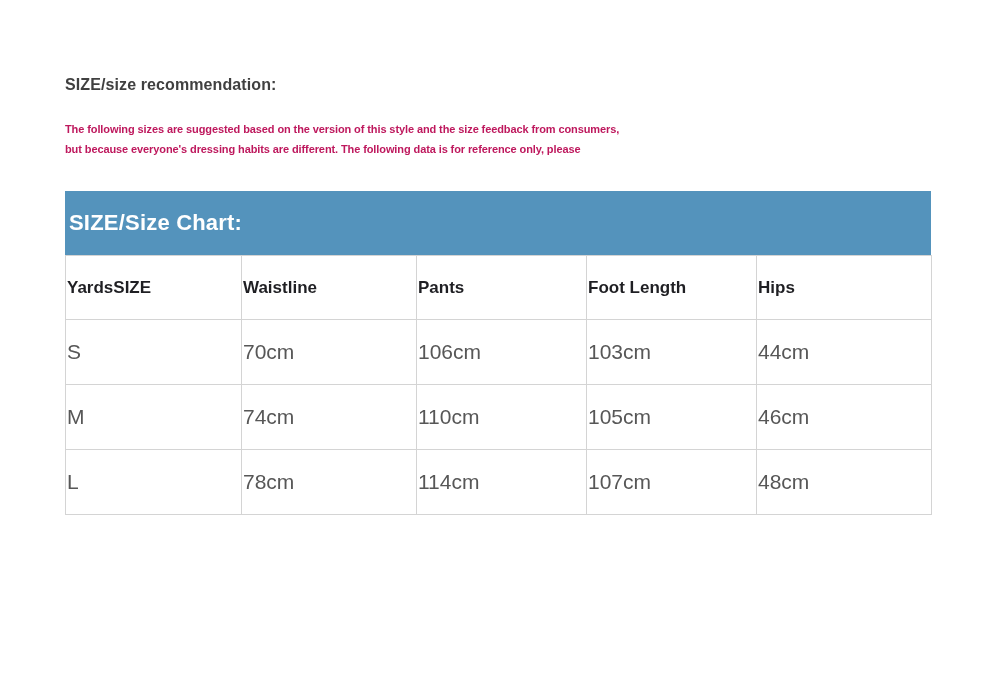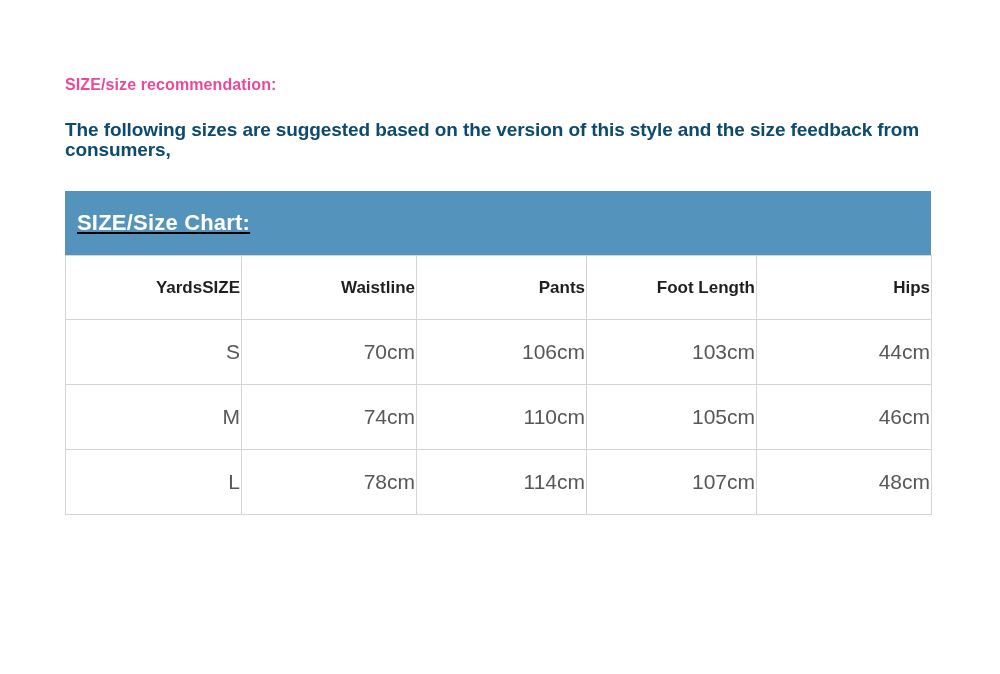--- a/index.html
+++ b/index.html
@@ -15,60 +15,59 @@
     background: #ffffff;
     overflow: hidden;
   }
   .content {
     padding: 76px 65px 0 65px;
   }
   .page-title {
     margin: 0;
     font-size: 16px;
     font-weight: bold;
-    color: #ec4899;
+    color: #404040;
     letter-spacing: 0.1px;
   }
   .recommendation-text {
     margin: 26px 0 0 0;
-    font-size: 19px;
+    font-size: 11px;
     font-weight: bold;
-    color: #0c4a6e;
+    color: #be185d;
     line-height: 19.5px;
     letter-spacing: -0.1px;
   }
   .size-chart {
     margin-top: 32px;
     width: 866px;
   }
   .chart-title-bar {
     box-sizing: border-box;
     width: 866px;
     height: 64px;
     background: #5493bc;
     display: flex;
     align-items: center;
-    padding-left: 12px;
-    text-decoration: underline;
+    padding-left: 4px;
   }
   .chart-title-bar span {
     color: #ffffff;
     font-size: 22px;
     font-weight: bold;
     letter-spacing: 0.2px;
   }
   table.size-table {
     width: 866px;
     border-collapse: collapse;
     table-layout: fixed;
   }
   table.size-table th,
   table.size-table td {
     border: 1px solid #d4d4d4;
-    text-align: right;
+    text-align: left;
     vertical-align: middle;
     background: #ffffff;
   }
   table.size-table th {
     height: 61px;
     font-size: 17px;
     font-weight: bold;
     color: #1f1f23;
   }
   table.size-table td {
@@ -81,20 +80,21 @@
 </head>
 <body>
 
 <div class="page">
   <div class="content">
 
     <h2 class="page-title">SIZE/size recommendation:</h2>
 
     <div class="recommendation-text">
       <div>The following sizes are suggested based on the version of this style and the size feedback from consumers,</div>
+      <div>but because everyone's dressing habits are different. The following data is for reference only, please</div>
     </div>
 
     <div class="size-chart">
 
       <div class="chart-title-bar">
         <span>SIZE/Size Chart:</span>
       </div>
 
       <table class="size-table">
         <colgroup>

